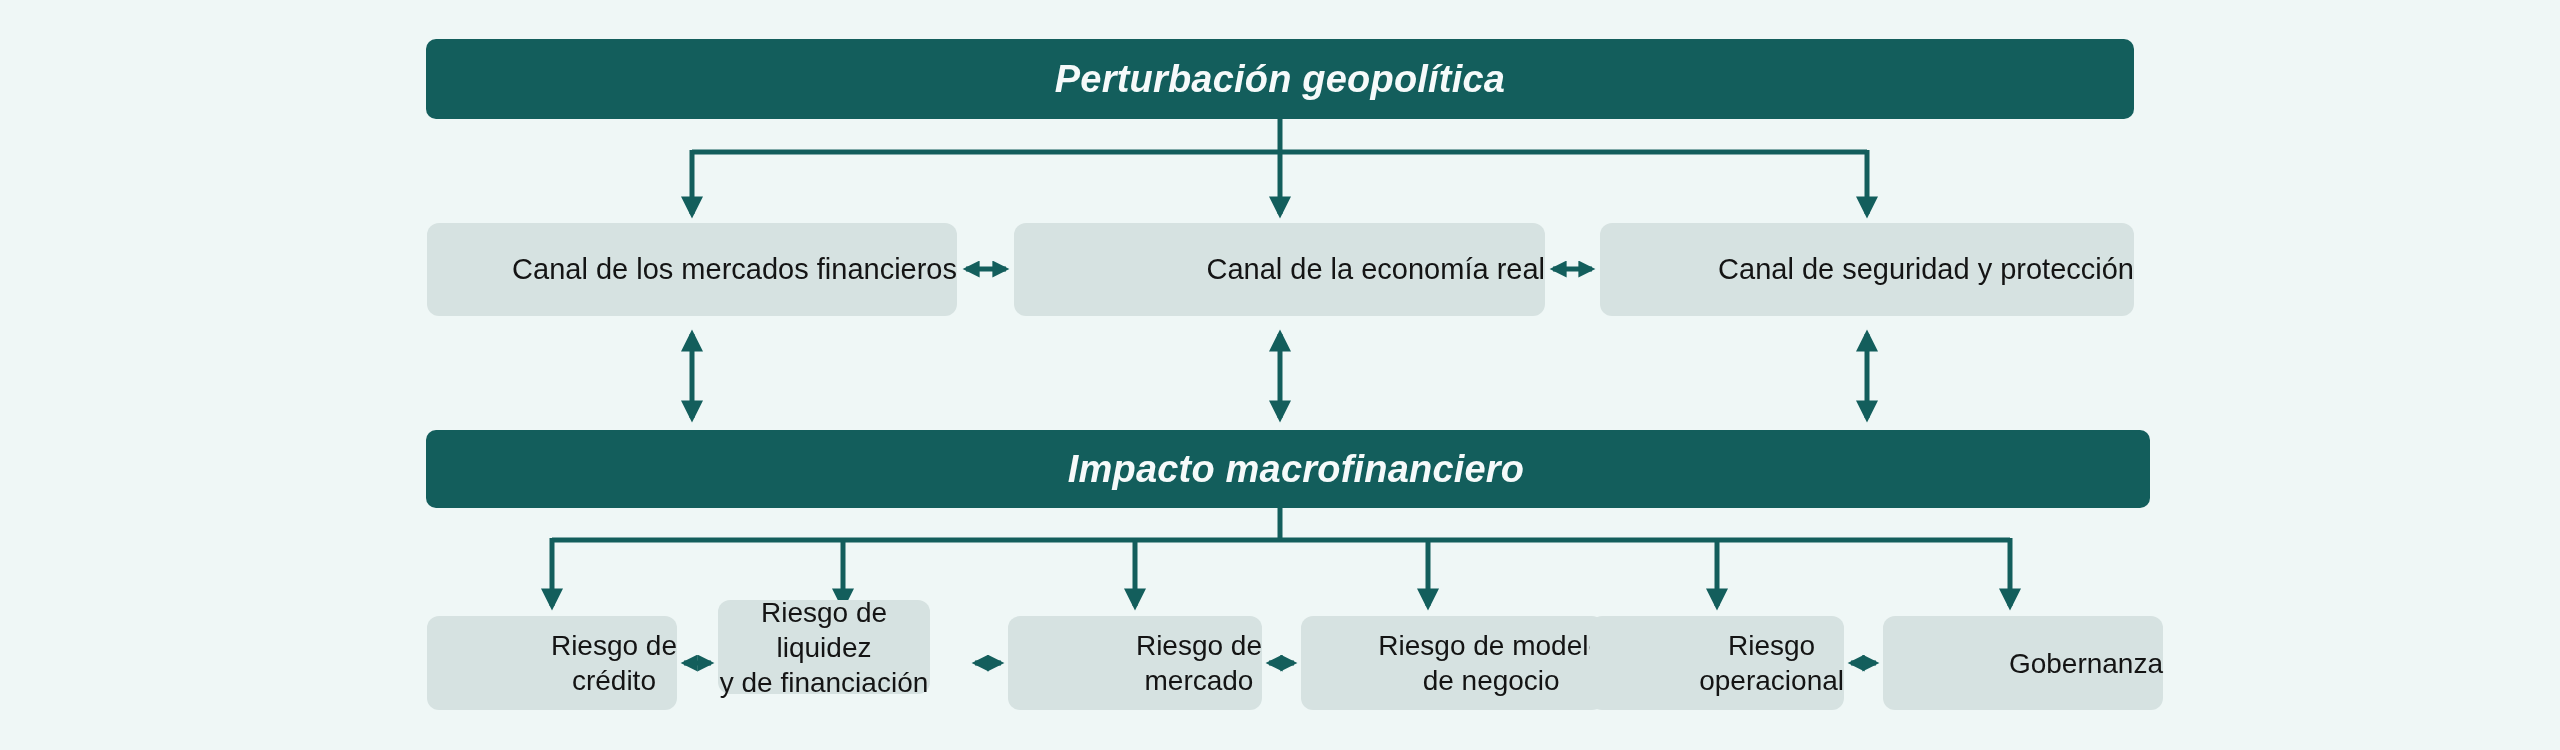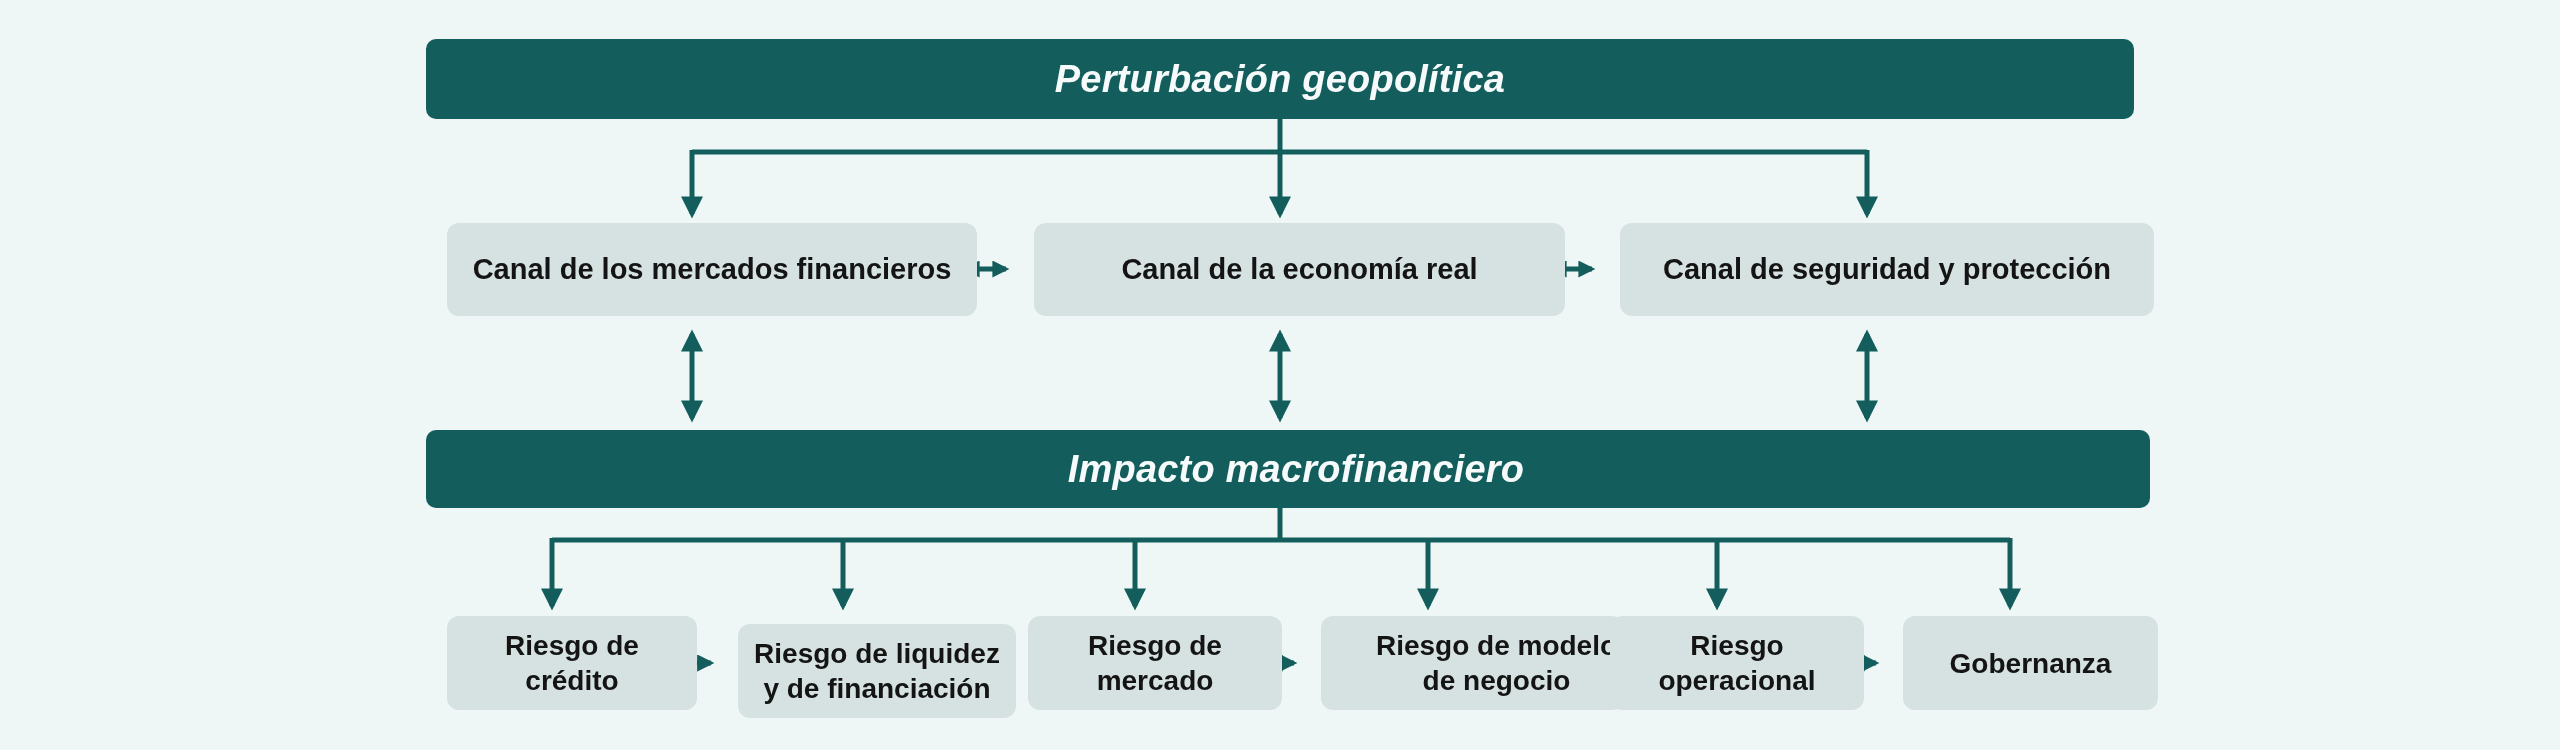--- a/index.html
+++ b/index.html
@@ -12,24 +12,23 @@
   .connectors{position:absolute;left:0;top:0;width:2560px;height:750px;}
   .connectors line{stroke:var(--arrow);stroke-width:5;}
   .connectors .ah-fill{fill:var(--arrow);}
   .bar{
     position:absolute;background:var(--bar);border-radius:10px;
     display:flex;align-items:center;justify-content:center;
     color:var(--bar-text);font-size:38px;font-weight:600;letter-spacing:0.2px;font-style:italic;
   }
   .nodebox{
     position:absolute;background:var(--box);border-radius:12px;
-    display:flex;align-items:center;justify-content:center;text-align:center;
-    color:var(--box-text);font-size:29px;font-weight:700;line-height:1.25;
+    display:flex;align-items:center;justify-content:flex-end;text-align:center;
+    color:var(--box-text);font-size:29px;font-weight:400;line-height:1.25;
     white-space:pre-line;
-    margin-left:20px;
   }
   .riskbox{font-size:28px;}
 </style>
 </head>
 <body>
 
 <div class="canvas">
 
   <svg class="connectors" viewBox="0 0 2560 750" xmlns="http://www.w3.org/2000/svg">
     <defs>
@@ -95,33 +94,33 @@
   </div>
 
   <div class="bar" style="left:426px;top:430px;width:1708px;height:78px;padding-left:16px;">
     <span>Impacto macrofinanciero</span>
   </div>
 
   <div class="nodebox riskbox" style="left:427px;top:616px;width:250px;height:94px;">
     <span>Riesgo de
 crédito</span>
   </div>
-  <div class="nodebox riskbox" style="left:718px;top:624px;width:278px;height:94px;">
+  <div class="nodebox riskbox" style="left:718px;top:600px;width:212px;height:94px;">
     <span>Riesgo de liquidez
 y de financiación</span>
   </div>
   <div class="nodebox riskbox" style="left:1008px;top:616px;width:254px;height:94px;">
     <span>Riesgo de
 mercado</span>
   </div>
   <div class="nodebox riskbox" style="left:1301px;top:616px;width:255px;height:94px;padding-left:48px;">
     <span>Riesgo de modelo
 de negocio</span>
   </div>
   <div class="nodebox riskbox" style="left:1590px;top:616px;width:254px;height:94px;">
     <span>Riesgo
 operacional</span>
   </div>
-  <div class="nodebox riskbox" style="left:1883px;top:616px;width:255px;height:94px;">
+  <div class="nodebox riskbox" style="left:1883px;top:616px;width:280px;height:94px;">
     <span>Gobernanza</span>
   </div>
 
 </div>
 
 </body></html>

